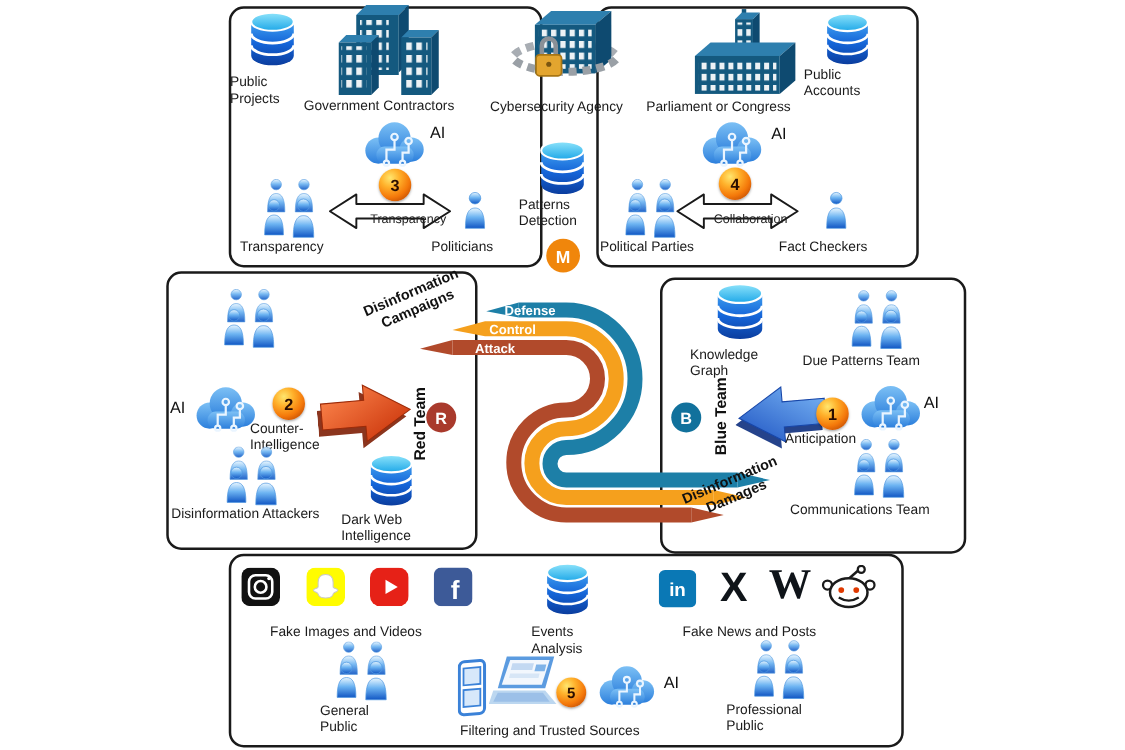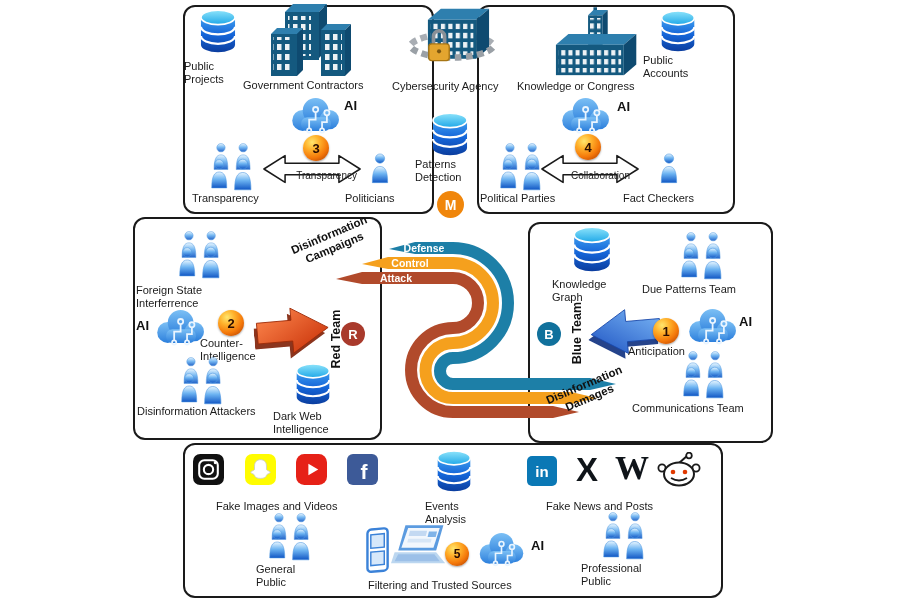--- a/index.html
+++ b/index.html
@@ -2,21 +2,21 @@
 <html><head>
 <meta charset="utf-8">
 <style>
   html,body{margin:0;padding:0;background:#fff}
   .canvas{position:relative;width:900px;height:600px;background:#fff;font-family:"Liberation Sans",sans-serif;overflow:hidden}
   .box{position:absolute;background:#fff;border:2px solid #1a1a1a;border-radius:12px;z-index:1}
   .el{position:absolute;z-index:2}
   .z4{z-index:4}
   .lbl{position:absolute;z-index:2;font-size:11px;line-height:1.18;color:#1b1b1b;text-align:left;white-space:pre-line}
   .b{font-weight:bold}
-  .ai{position:absolute;z-index:2;font-weight:bold;font-size:13px;color:#111}
+  .ai{position:absolute;z-index:2;font-weight:normal;font-size:13px;color:#111}
   .ball{position:absolute;z-index:3;width:26px;height:26px;border-radius:50%;
         background:radial-gradient(circle at 35% 28%,#ffe66e 0%,#ffb12b 30%,#f4780a 62%,#a33300 100%);
         display:flex;align-items:center;justify-content:center;font-weight:bold;font-size:13px;color:#2a0d00;
         box-shadow:0 1px 2px rgba(0,0,0,.35)}
   .badge{position:absolute;z-index:4;border-radius:50%;color:#fff;font-weight:bold;display:flex;align-items:center;justify-content:center}
   .vlbl{position:absolute;z-index:2;font-weight:bold;font-size:12.5px;color:#111;transform:rotate(-90deg);white-space:nowrap;text-align:center}
   .rot{position:absolute;z-index:4;font-weight:bold;font-size:11.5px;color:#111;transform:rotate(-23deg);text-align:center;line-height:1.2;white-space:pre-line}
   .glyph{position:absolute;z-index:2;font-weight:900;color:#0f1419;text-align:center;line-height:1}
   .serif{font-family:"Liberation Serif",serif;font-weight:600}
   .arrlbl{position:absolute;z-index:3;font-size:10px;color:#222;text-align:right}
@@ -241,21 +241,21 @@
   <svg class="el z4" style="left:429px;top:111px;width:42px;height:46px">
       <use href="#sym-db"></use>
     </svg>
   <div class="lbl z4" style="left:415px;top:158px;width:70px">Patterns
 Detection</div>
   <div class="badge" style="left:437px;top:191px;width:27px;height:27px;background:#f0860b;font-size:14px">M</div>
 
   <svg class="el" style="left:547px;top:4px;width:100px;height:78px">
       <use href="#sym-bldg-parl"></use>
     </svg>
-  <div class="lbl" style="left:517px;top:80px;width:150px">Knowledge or Congress</div>
+  <div class="lbl" style="left:517px;top:80px;width:150px">Parliament or Congress</div>
   <svg class="el" style="left:657px;top:9px;width:42px;height:44px">
       <use href="#sym-db"></use>
     </svg>
   <div class="lbl" style="left:643px;top:54px;width:70px">Public
 Accounts</div>
   <svg class="el" style="left:555px;top:92px;width:58px;height:44px">
       <use href="#sym-cloud"></use>
     </svg>
   <div class="ai" style="left:617px;top:99px">AI</div>
   <div class="ball" style="left:575px;top:134px">4</div>
@@ -268,21 +268,20 @@
     </svg>
   <div class="arrlbl" style="left:550px;top:170px;width:80px">Collaboration</div>
   <svg class="el" style="left:660px;top:146px;width:18px;height:44px">
       <use href="#sym-person"></use>
     </svg>
   <div class="lbl" style="left:623px;top:192px;width:90px">Fact Checkers</div>
 
   <svg class="el" style="left:177px;top:231px;width:46px;height:48px">
       <use href="#sym-people"></use>
     </svg>
-  <div class="lbl" style="left:136px;top:284px;width:125px">Foreign State Interferrence</div>
   <div class="ai" style="left:136px;top:318px">AI</div>
   <svg class="el" style="left:150px;top:304px;width:58px;height:44px">
       <use href="#sym-cloud"></use>
     </svg>
   <div class="ball" style="left:218px;top:310px">2</div>
   <div class="lbl" style="left:200px;top:337px;width:75px">Counter-
 Intelligence</div>
   <svg class="el" style="left:254px;top:300px;width:78px;height:68px;transform:rotate(-5deg)">
       <use href="#sym-arrow-red"></use>
     </svg>

